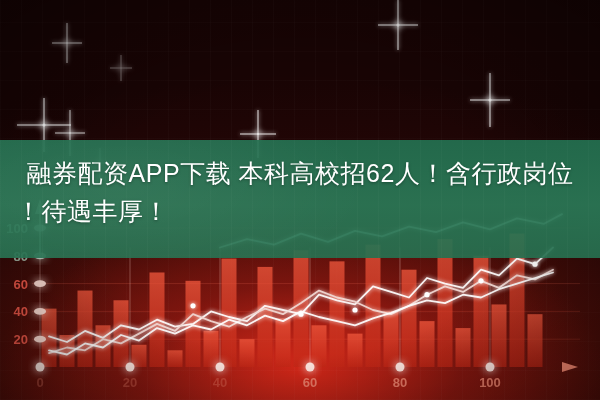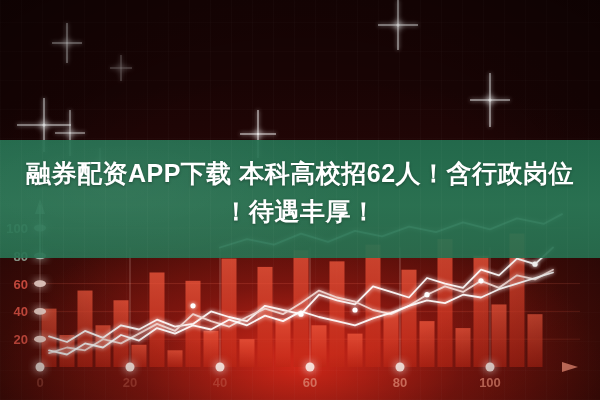--- a/index.html
+++ b/index.html
@@ -53,26 +53,26 @@
     mix-blend-mode:normal;
   }
   .band .bandtex{position:absolute;inset:0;
     background:
       radial-gradient(ellipse 60% 120% at 20% 40%, rgba(255,255,255,0.05), rgba(255,255,255,0) 70%),
       repeating-linear-gradient(90deg, rgba(255,255,255,0.018) 0 1px, rgba(0,0,0,0) 1px 21px);}
 
   .title{
     position:absolute;left:0;top:140px;width:600px;height:118px;
     box-sizing:border-box;padding:14px 16px 0 16px;
-    color:#ffffff;font-weight:bold;font-size:25px;line-height:38px;
+    color:#ffffff;font-weight:normal;font-size:25px;line-height:38px;
     letter-spacing:0.5px;text-align:center;
     text-shadow:0 1px 3px rgba(0,0,0,0.35);
     white-space:pre-wrap;
   }
-  .title .l2{display:block;text-align:center;}
+  .title .l2{display:block;text-align:left;}
 </style>
 </head>
 <body>
 
 <div id="stage">
 
   <div class="stripes"></div>
   <div class="hlines"></div>
 
   <div class="spark" style="left:17px;top:98px;width:54px;height:54px;">

